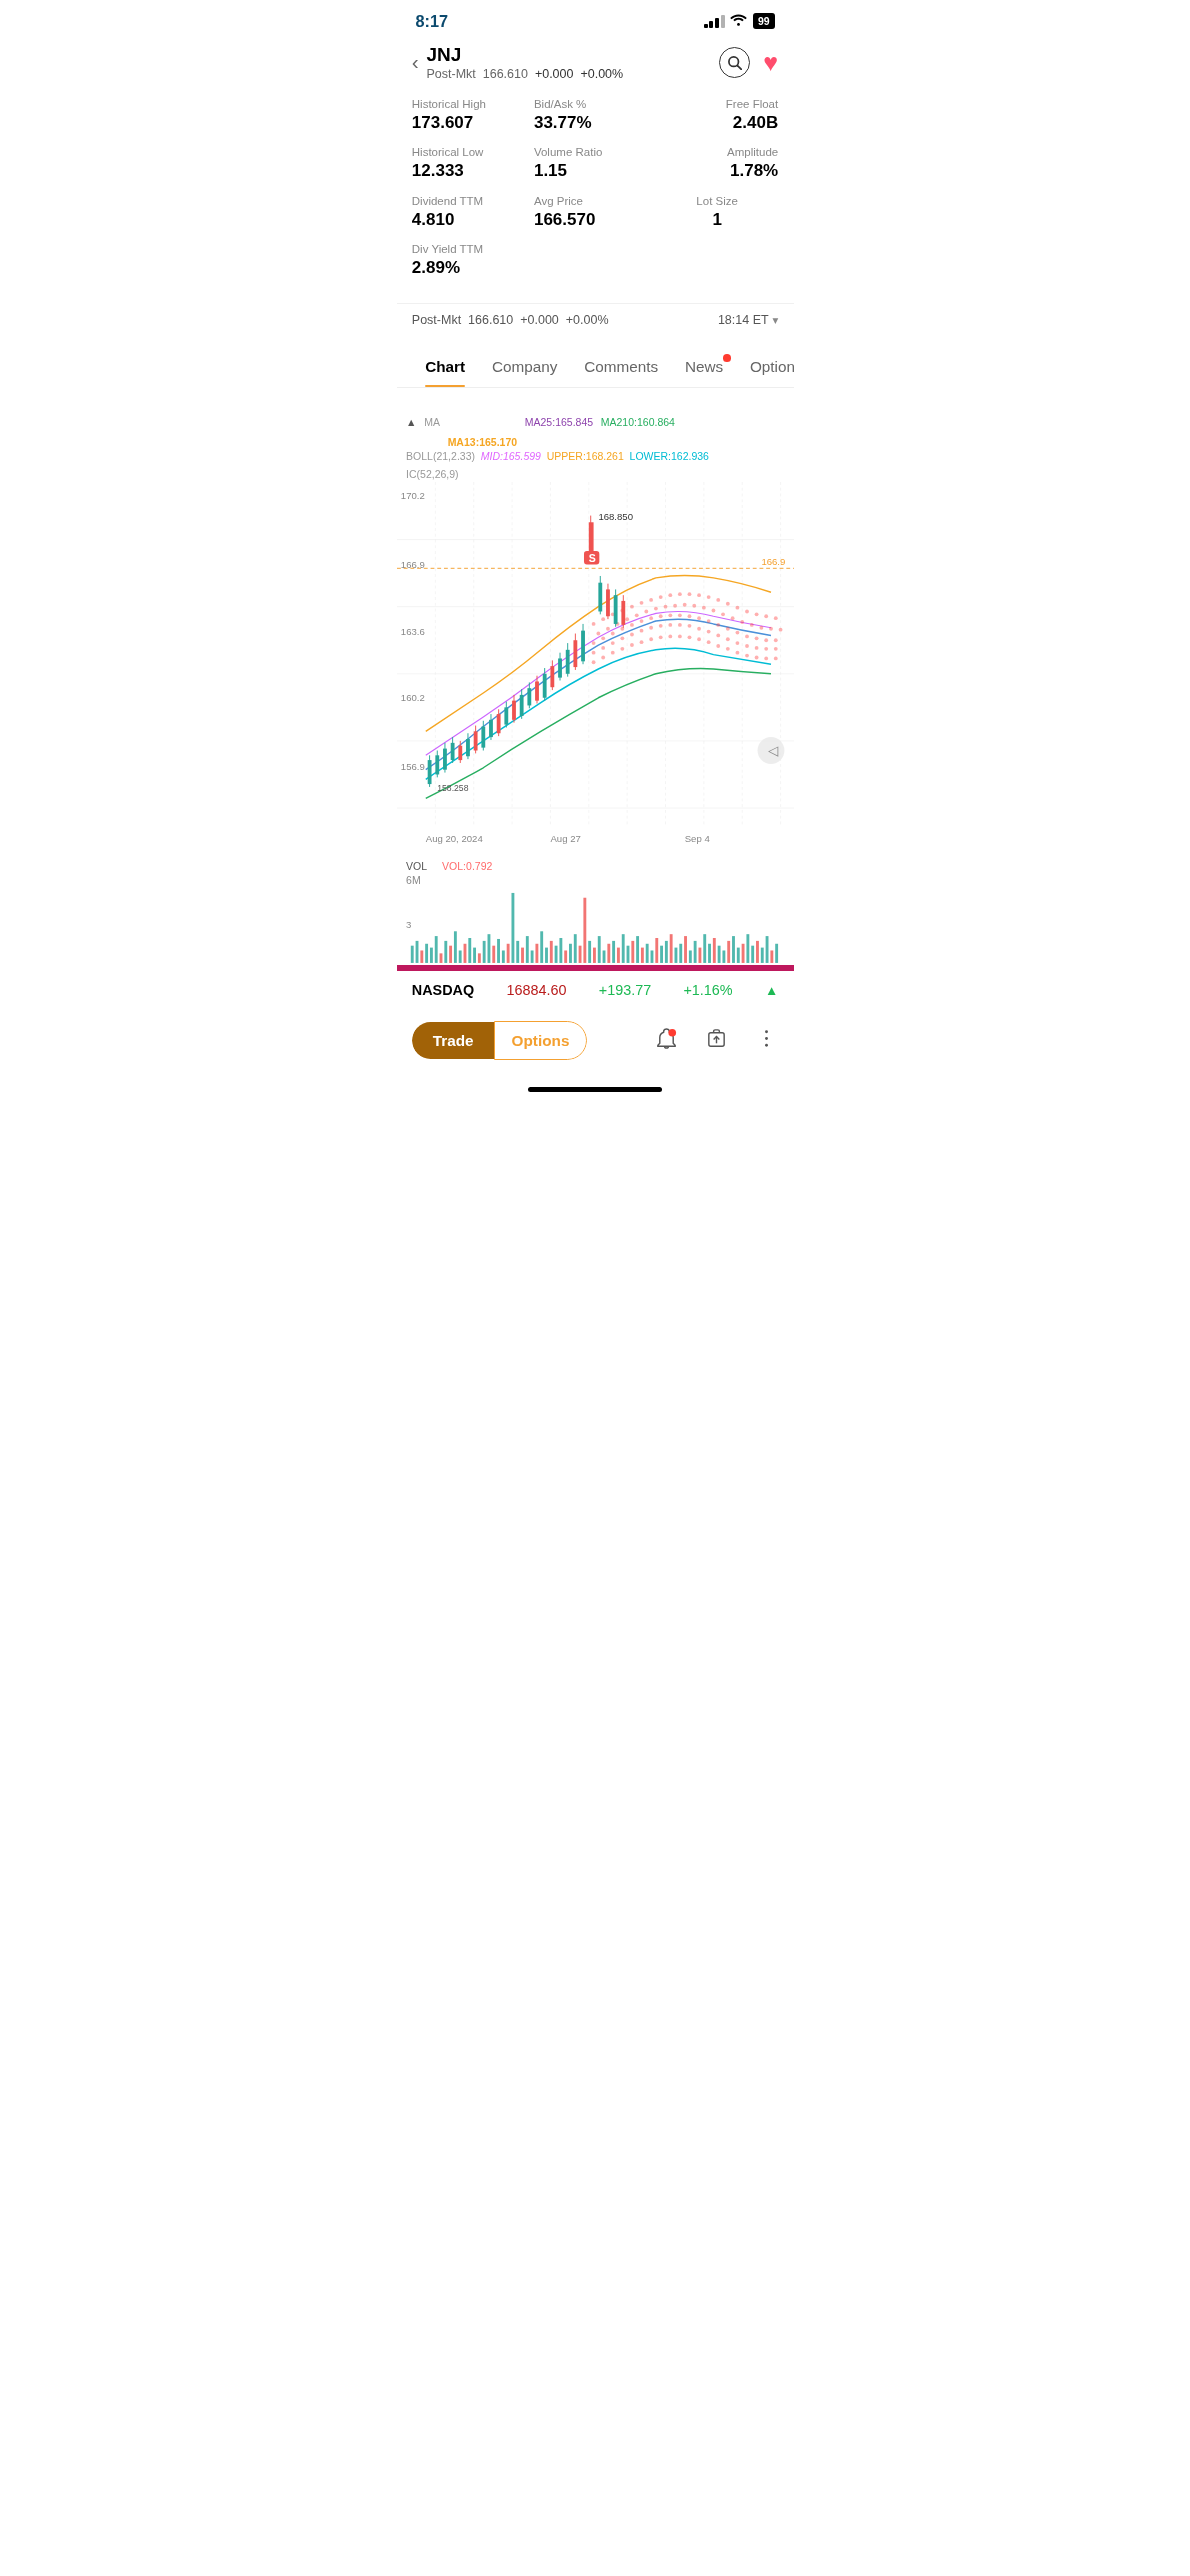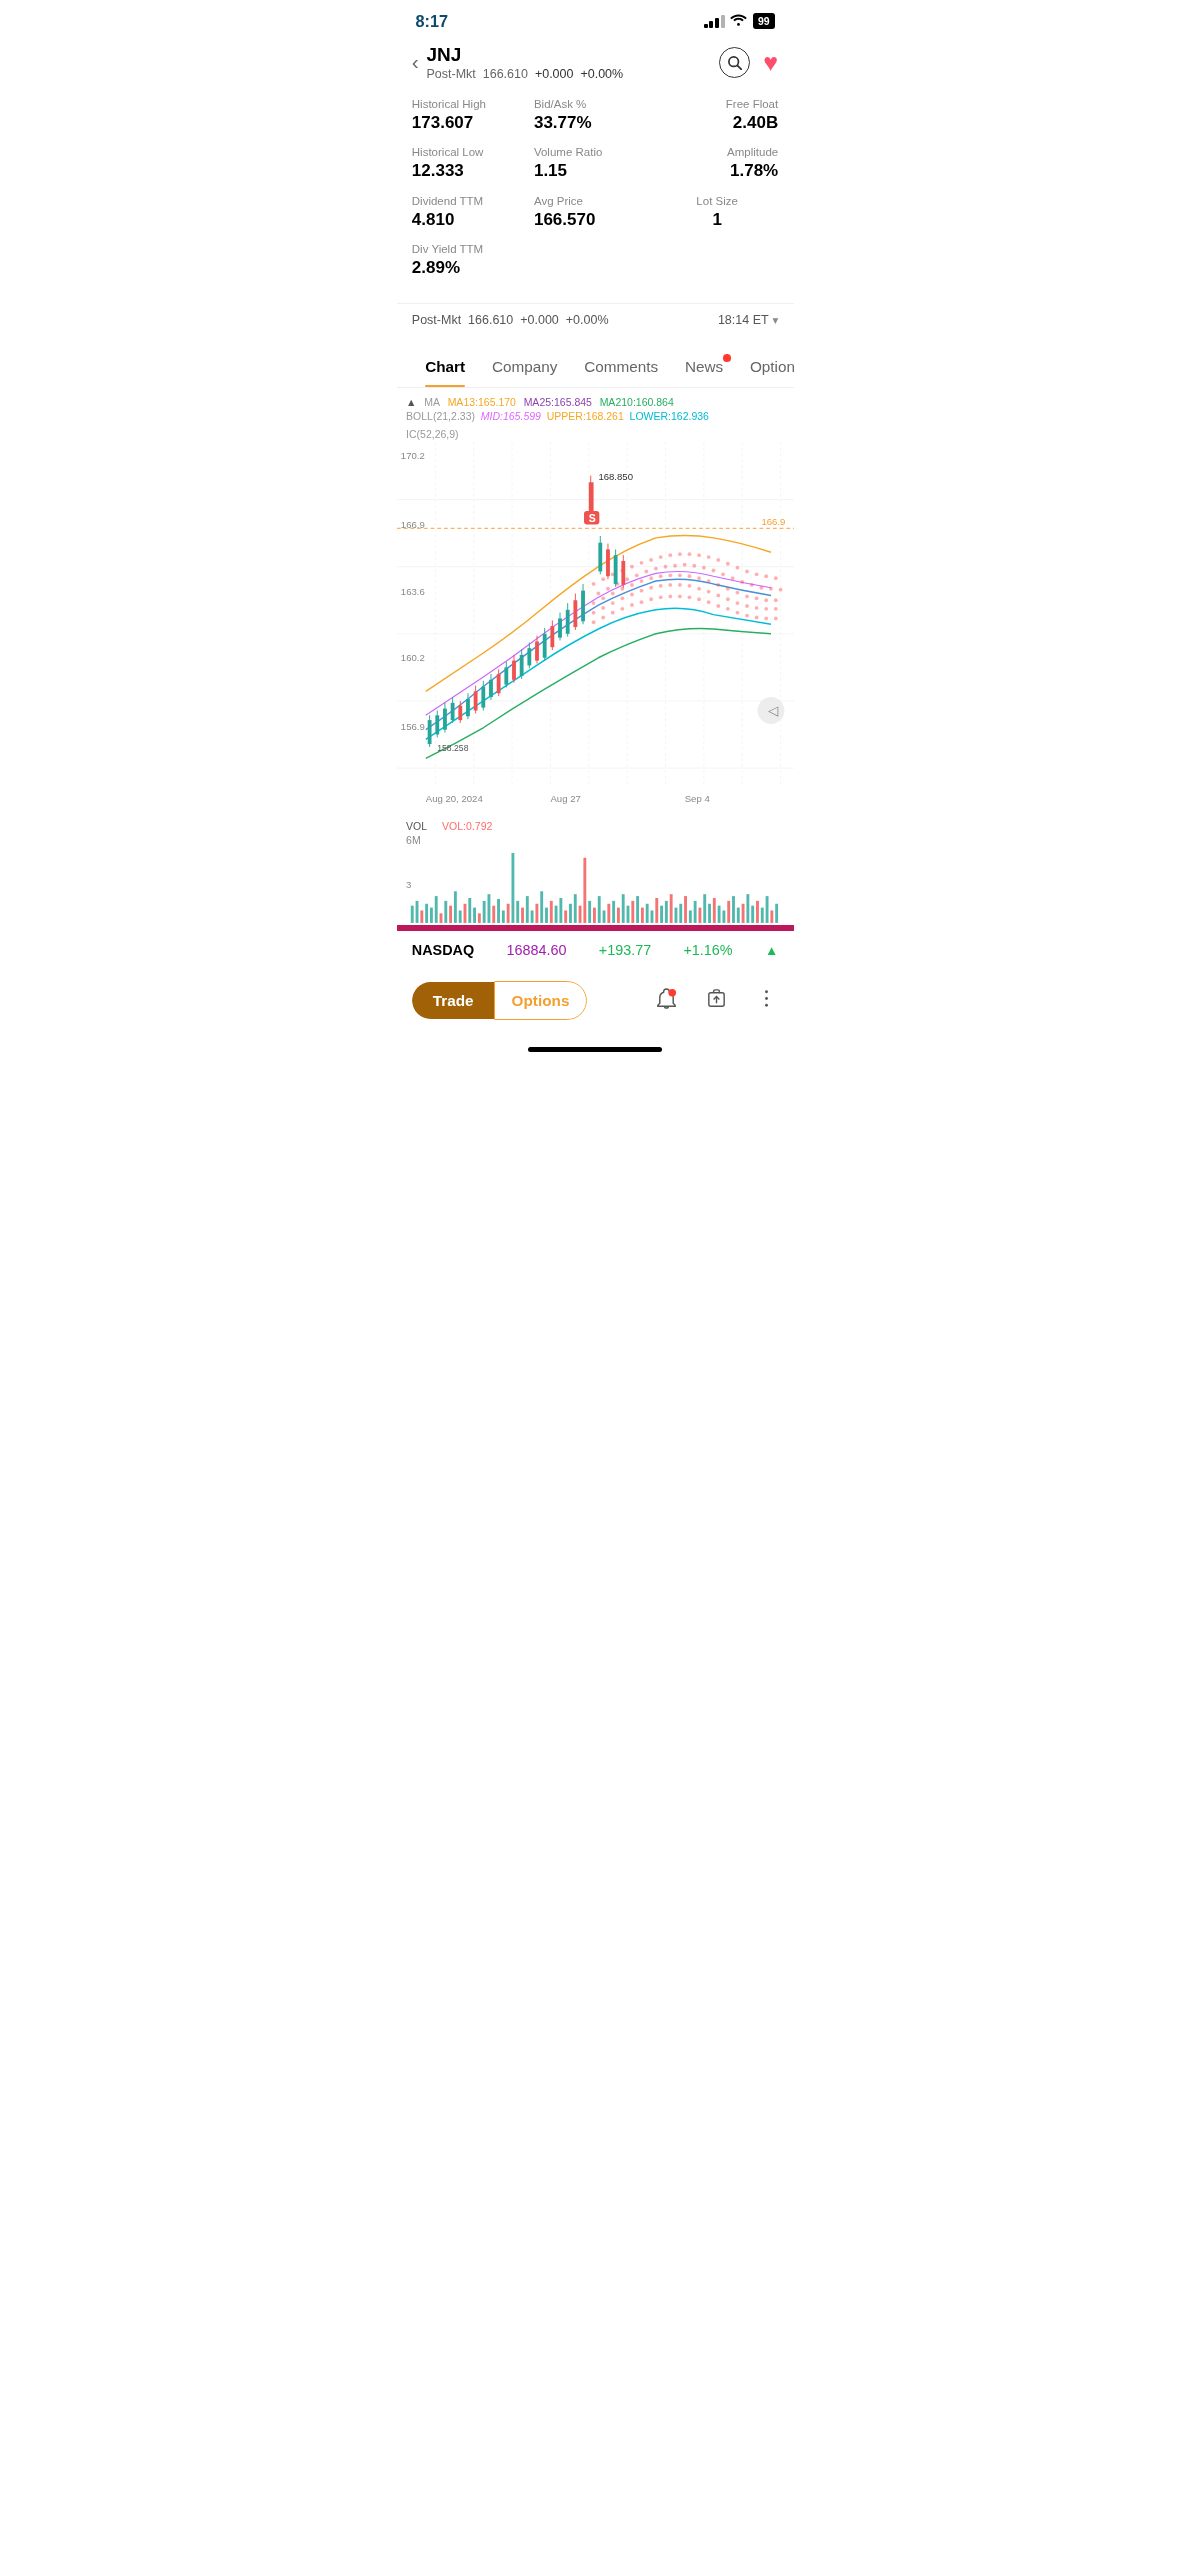--- a/index.html
+++ b/index.html
@@ -201,21 +201,21 @@
     }
     .ma-line {
       font-size: 10.5px;
       display: flex;
       gap: 7.7px;
       align-items: center;
       margin-bottom: 1.9px;
       flex-wrap: wrap;
     }
     .ma-label { color: #999; }
-    .ma-val-orange { color: #f5a623; font-weight: 400; }
+    .ma-val-orange { color: #f5a623; font-weight: 700; margin-top: 40px; }
     .ma-val-purple { color: #8e44ad; font-weight: 500; }
     .ma-val-teal { color: #27ae60; font-weight: 500; }
     .boll-line {
       font-size: 10.5px;
       display: flex;
       gap: 5.8px;
       align-items: center;
       flex-wrap: wrap;
       margin-bottom: 1.9px;
     }
@@ -248,21 +248,21 @@
       background: #fff;
       border-top: 6px solid #be185d;
     }
     .nasdaq-label {
       font-size: 14.4px;
       font-weight: 600;
       color: #000;
     }
     .nasdaq-price {
       font-size: 14.4px;
-      color: #a21caf;
+      color: #b91c1c;
       font-weight: 500;
     }
     .nasdaq-change {
       font-size: 14.4px;
       color: #1db954;
       font-weight: 500;
     }
     .nasdaq-pct {
       font-size: 14.4px;
       color: #1db954;

